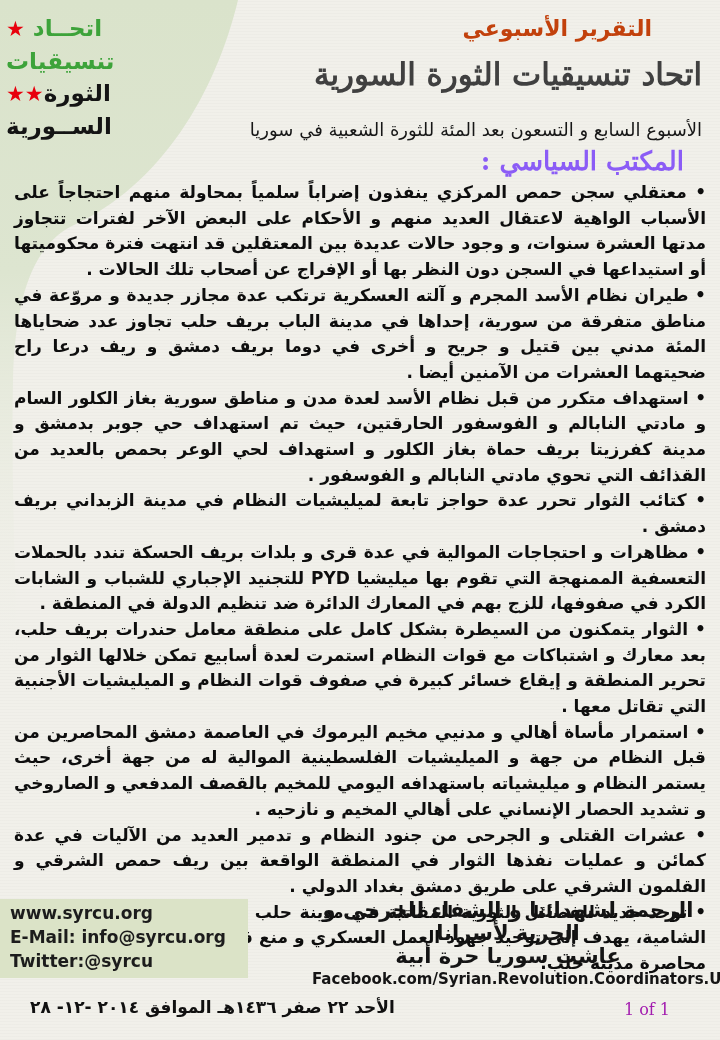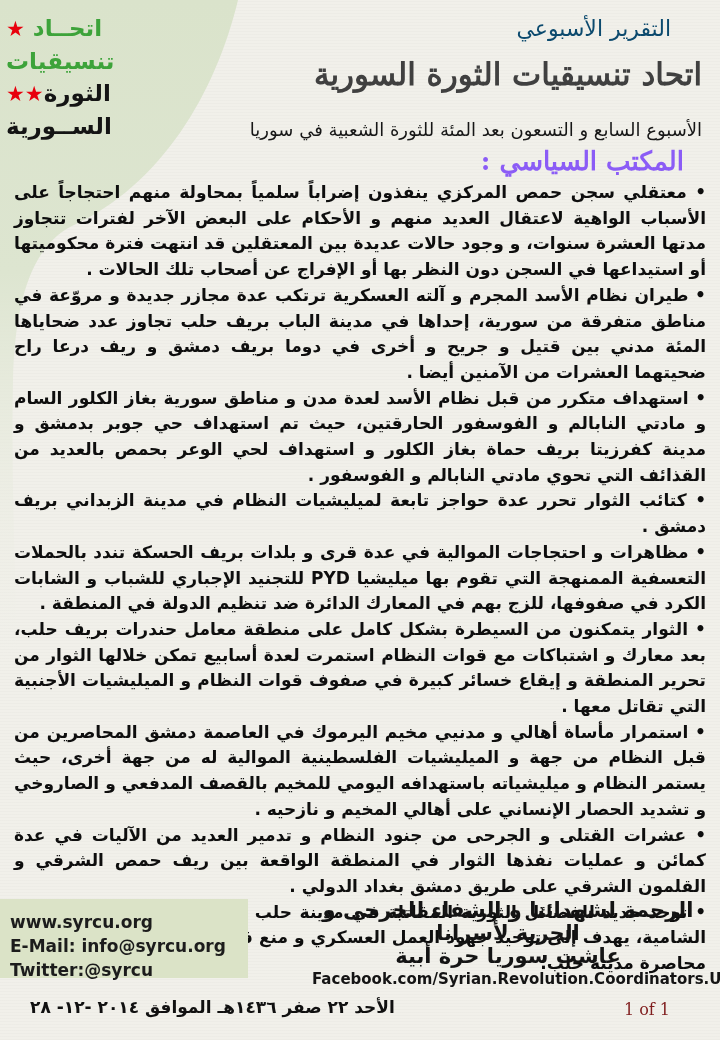--- a/index.html
+++ b/index.html
@@ -15,22 +15,22 @@
   .logo-text{
     position:absolute;top:12px;left:6px;width:138px;
     direction:rtl;text-align:left;
     font-weight:bold;font-size:23px;line-height:32px;
     color:#3da33a;letter-spacing:0;
   }
   .logo-text .black{color:#141414;}
   .logo-text .star{color:#e8000d;font-size:21px;letter-spacing:1px;}
   
   .report-type{
-    position:absolute;top:16px;right:49px;
-    direction:rtl;font-weight:normal;font-size:22px;color:#0c4a6e;
+    position:absolute;top:16px;right:68px;
+    direction:rtl;font-weight:bold;font-size:22px;color:#c2410c;
   }
   .org-title{
     position:absolute;top:56px;right:18px;
     direction:rtl;font-weight:bold;font-size:31px;color:#404040;
     font-family:"DejaVu Serif","Liberation Serif",serif;
   }
   .week-subtitle{
     position:absolute;top:119px;right:18px;
     direction:rtl;font-size:18px;font-weight:normal;color:#161616;
   }
@@ -42,38 +42,38 @@
   
   .report-body{
     position:absolute;top:180px;left:14px;right:14px;
     direction:rtl;text-align:justify;
     font-weight:bold;font-size:17px;line-height:25.7px;color:#0e0e0e;
   }
   .report-body p{margin:0;padding:0;}
   
   .contact-box{
     position:absolute;top:899px;left:0;width:248px;height:79px;
-    background:#dbe3c7;box-sizing:border-box;padding:11px 0 0 10px;
+    background:#dbe3c7;box-sizing:border-box;padding:2px 0 0 10px;
     font-weight:bold;font-size:17px;line-height:24px;color:#1c1c1c;
     text-align:left;direction:ltr;
   }
   .tribute-block{
     position:absolute;top:899px;right:16px;width:392px;
     text-align:center;color:#141414;
   }
   .tribute-line{direction:rtl;font-size:21px;font-weight:bold;line-height:23px;}
   .facebook-line{direction:ltr;font-weight:bold;font-size:15px;line-height:22px;}
   .date-line{
     position:absolute;top:997px;left:30px;
     direction:rtl;font-weight:bold;font-size:17px;color:#101010;
   }
   .page-number{
     position:absolute;top:1000px;right:50px;
     font-family:"DejaVu Serif","Liberation Serif",serif;
-    font-size:16px;color:#7f1d1d;
+    font-size:16px;color:#a21caf;
   }
 </style>
 </head>
 <body>
 
 <div class="blob-wrap">
   <svg width="270" height="680" viewBox="0 0 270 680" aria-hidden="true">
     <defs>
       <linearGradient id="blobFade" x1="0" y1="0" x2="0" y2="1">
         <stop offset="0" stop-color="#dae3cb"></stop>

